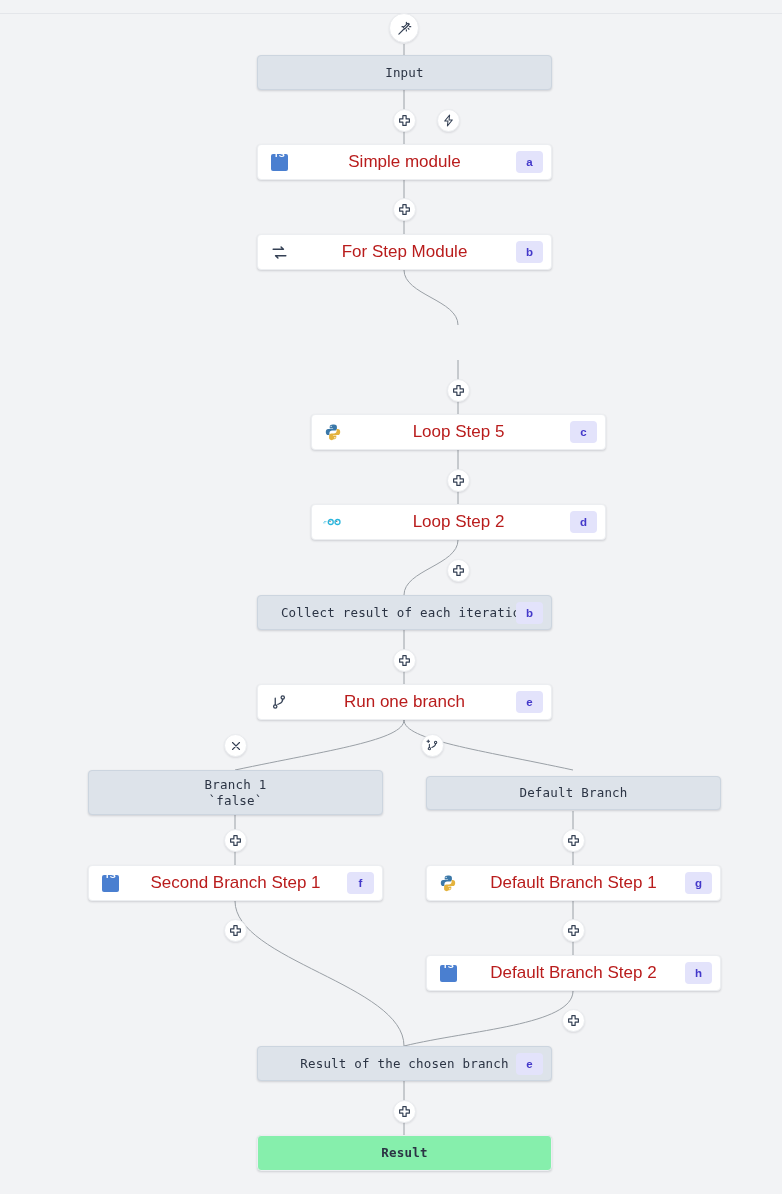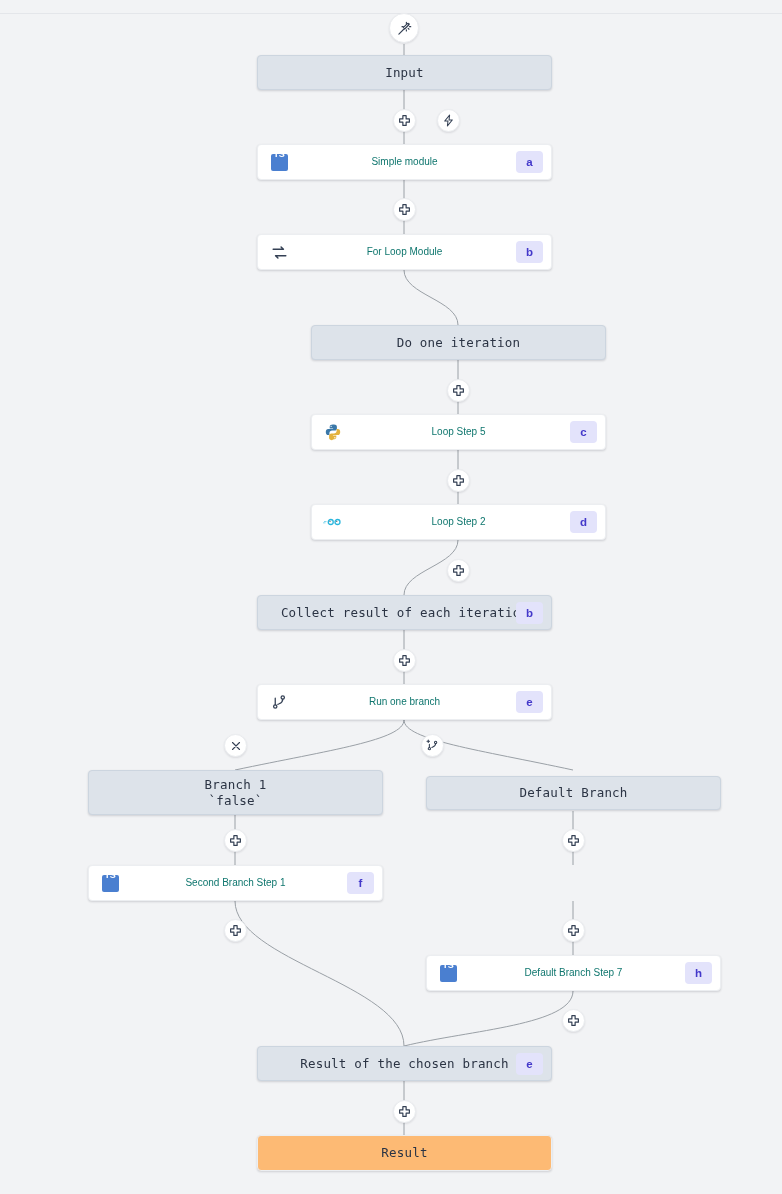--- a/index.html
+++ b/index.html
@@ -47,41 +47,42 @@
     background: #dde3ea;
     border: 1px solid #ccd5df;
     justify-content: center;
   }
   .node.module {
     background: #ffffff;
     border: 1px solid #eceef1;
     justify-content: center;
   }
   .node.result {
-    background: #fdba74;
+    background: #86efac;
     border: 1px solid #eceef1;
     justify-content: center;
+    font-weight: bold;
   }
   .node-label {
     font-size: 13px;
     color: #1f2937;
     text-align: center;
     line-height: 1.22;
     white-space: pre-line;
   }
   .mono .node-label {
     font-family: "DejaVu Sans Mono", "Liberation Mono", monospace;
     font-size: 12.5px;
     letter-spacing: .2px;
     color: #2b3444;
   }
   .sans .node-label {
     font-family: "Liberation Sans", sans-serif;
-    font-size: 10px;
-    color: #0f766e;
+    font-size: 17px;
+    color: #b91c1c;
   }
 
   
   .node-icon {
     position: absolute;
     left: 11px;
     top: 50%;
     transform: translateY(-50%);
     width: 20px;
     height: 20px;
@@ -234,27 +235,24 @@
       </svg>
     </span>
   </div>
 
   <div class="node module sans" style="left:257px; top:234px; width:295px; height:36px;">
     <span class="node-icon">
       <svg width="19" height="19" viewBox="0 0 24 24" fill="none" stroke="#344054" stroke-width="1.8" stroke-linecap="round" stroke-linejoin="round">
         <path d="M4 8h13l-3-3M20 16H7l3 3"></path>
       </svg>
     </span>
-    <span class="node-label">For Loop Module</span>
+    <span class="node-label">For Step Module</span>
     <span class="node-badge">b</span>
   </div>
 
-  <div class="node virtual mono" style="left:311px; top:325px; width:295px; height:35px;">
-    <span class="node-label">Do one iteration</span>
-  </div>
 
   <div class="handle" style="left:447px; top:379px;">
     <span>
       <svg width="13" height="13" viewBox="0 0 24 24" fill="none" stroke="#344054" stroke-width="2.2" stroke-linejoin="round">
         <path d="M9 3h6v6h6v6h-6v6H9v-6H3V9h6z"></path>
       </svg>
     </span>
   </div>
 
   <div class="node module sans" style="left:311px; top:414px; width:295px; height:36px;">
@@ -371,41 +369,51 @@
   </div>
 
   <div class="node module sans" style="left:88px; top:865px; width:295px; height:36px;">
     <span class="node-icon">
       <span class="ts-icon">TS</span>
     </span>
     <span class="node-label">Second Branch Step 1</span>
     <span class="node-badge">f</span>
   </div>
 
+  <div class="node module sans" style="left:426px; top:865px; width:295px; height:36px;">
+    <span class="node-icon">
+      <svg width="18" height="18" viewBox="0 0 24 24">
+        <path d="M11.9 2c-2.5 0-4.3.9-4.3 2.9v2.3h4.5v.7H5.7C3.6 7.9 2.4 9.2 2.4 12s1.1 4.1 3.2 4.1h1.6v-2.6c0-1.9 1.6-3.4 3.5-3.4h3.6c1.6 0 2.9-1.3 2.9-2.9V4.9C17.2 3.2 15.4 2 13.4 2zm-2.4 1.5c.5 0 .9.4.9.9s-.4.9-.9.9-.9-.4-.9-.9.4-.9.9-.9z" fill="#3b78a8"></path>
+        <path d="M12.1 22c2.5 0 4.3-.9 4.3-2.9v-2.3h-4.5v-.7h6.4c2.1 0 3.3-1.3 3.3-4.1s-1.1-4.1-3.2-4.1h-1.6v2.6c0 1.9-1.6 3.4-3.5 3.4H9.7c-1.6 0-2.9 1.3-2.9 2.9v3.3c0 1.7 1.8 2.9 3.8 2.9zm2.4-1.5c-.5 0-.9-.4-.9-.9s.4-.9.9-.9.9.4.9.9-.4.9-.9.9z" fill="#e3b23c"></path>
+      </svg>
+    </span>
+    <span class="node-label">Default Branch Step 1</span>
+    <span class="node-badge">g</span>
+  </div>
 
   <div class="handle" style="left:224px; top:919px;">
     <span>
       <svg width="13" height="13" viewBox="0 0 24 24" fill="none" stroke="#344054" stroke-width="2.2" stroke-linejoin="round">
         <path d="M9 3h6v6h6v6h-6v6H9v-6H3V9h6z"></path>
       </svg>
     </span>
   </div>
   <div class="handle" style="left:562px; top:919px;">
     <span>
       <svg width="13" height="13" viewBox="0 0 24 24" fill="none" stroke="#344054" stroke-width="2.2" stroke-linejoin="round">
         <path d="M9 3h6v6h6v6h-6v6H9v-6H3V9h6z"></path>
       </svg>
     </span>
   </div>
 
   <div class="node module sans" style="left:426px; top:955px; width:295px; height:36px;">
     <span class="node-icon">
       <span class="ts-icon">TS</span>
     </span>
-    <span class="node-label">Default Branch Step 7</span>
+    <span class="node-label">Default Branch Step 2</span>
     <span class="node-badge">h</span>
   </div>
 
   <div class="handle" style="left:562px; top:1009px;">
     <span>
       <svg width="13" height="13" viewBox="0 0 24 24" fill="none" stroke="#344054" stroke-width="2.2" stroke-linejoin="round">
         <path d="M9 3h6v6h6v6h-6v6H9v-6H3V9h6z"></path>
       </svg>
     </span>
   </div>

